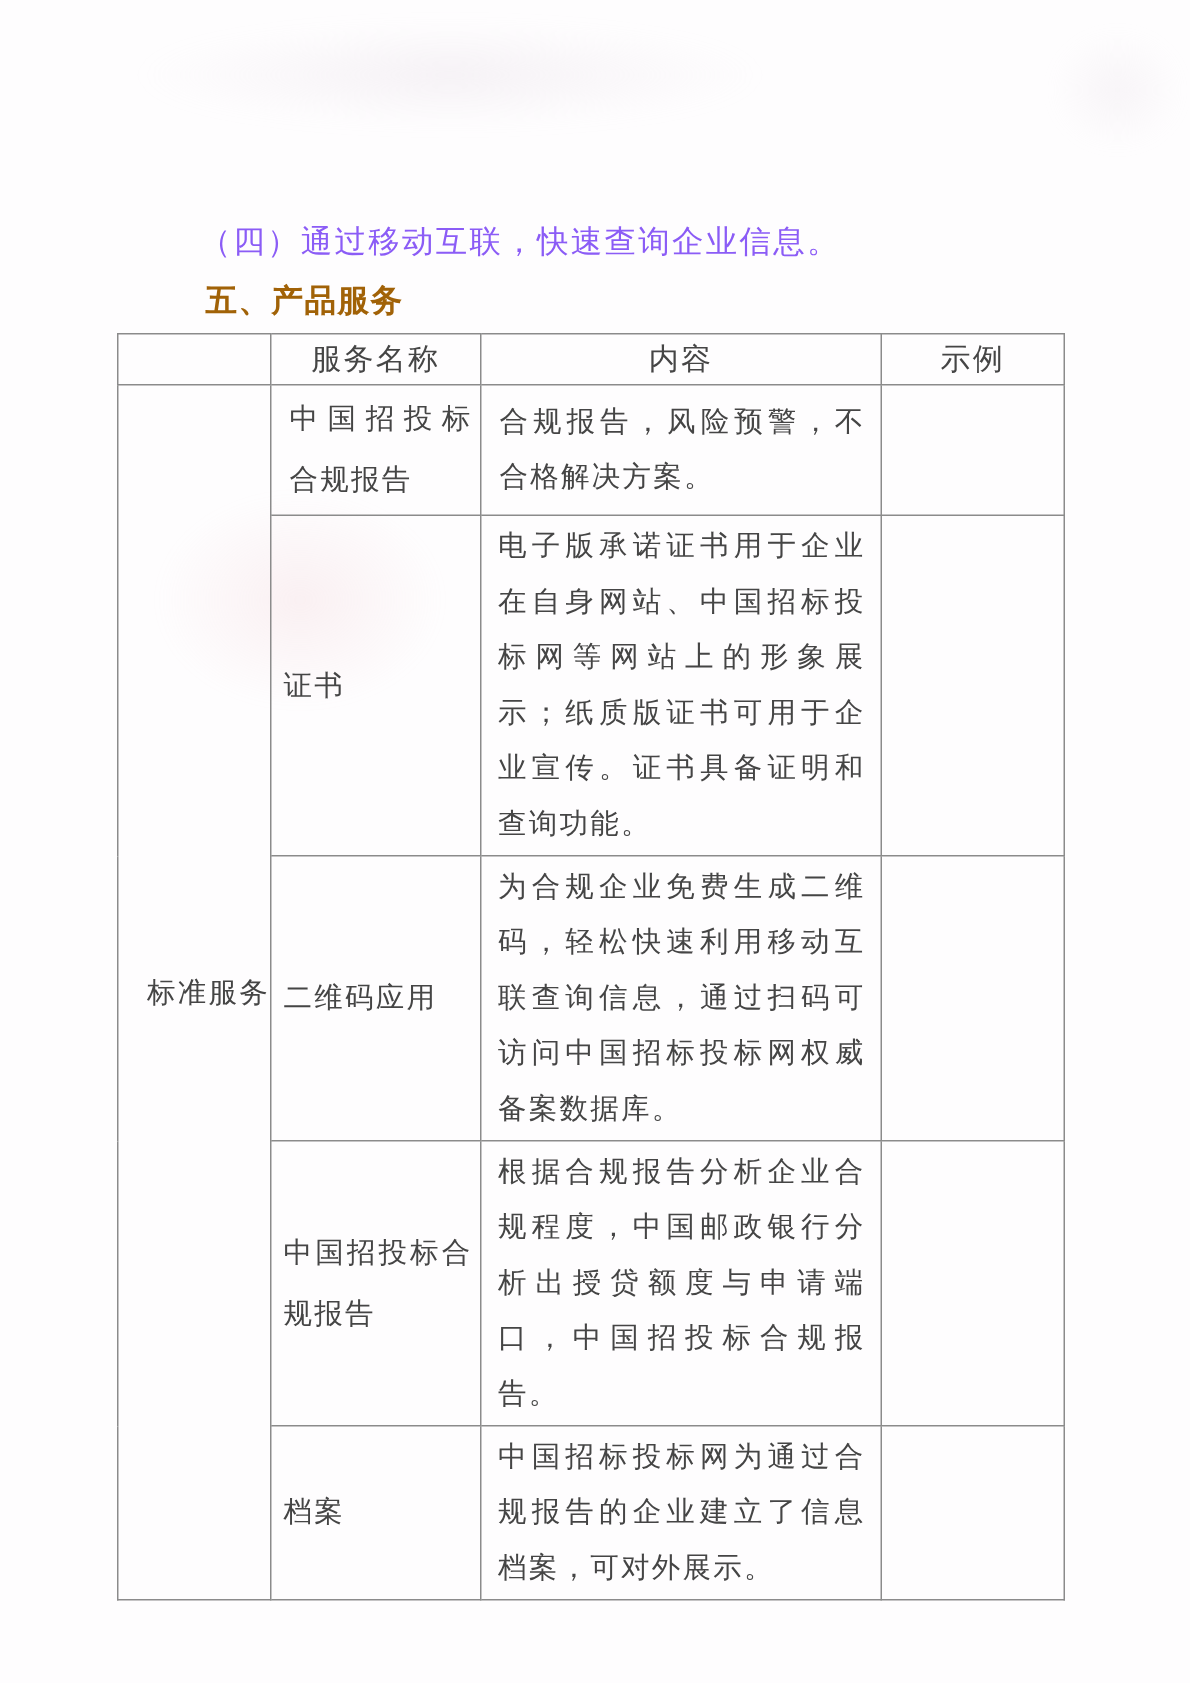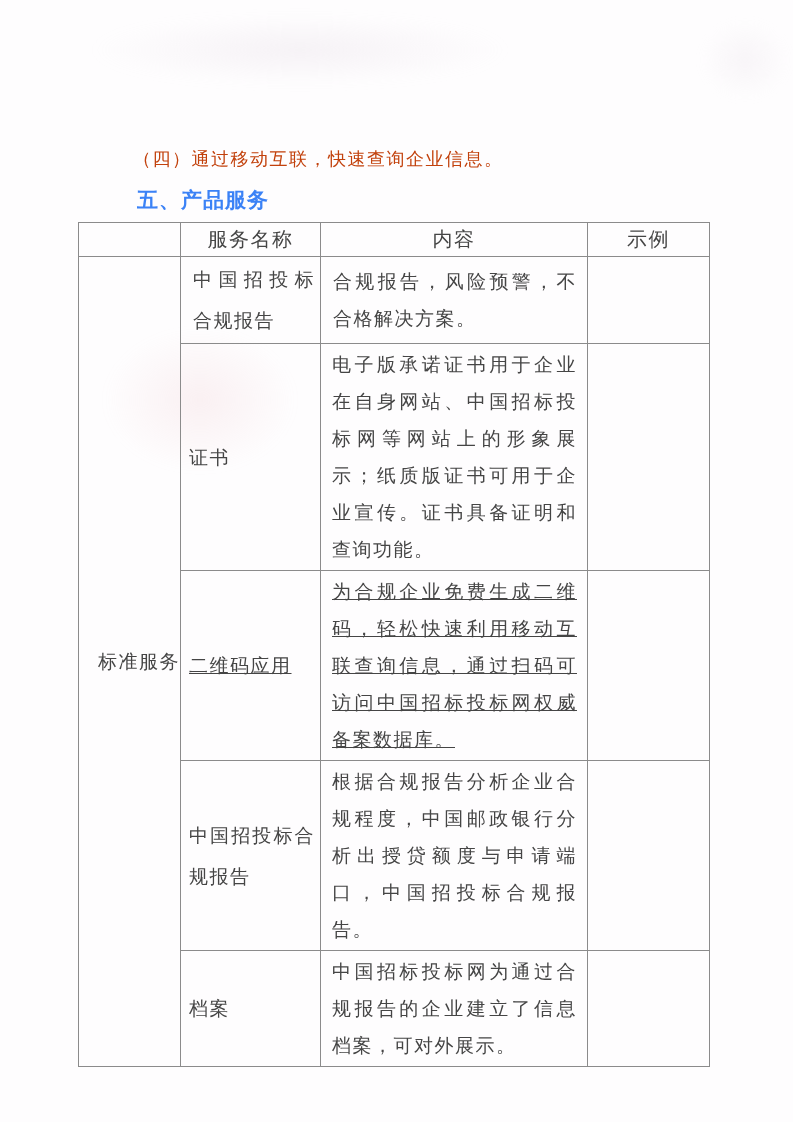--- a/index.html
+++ b/index.html
@@ -27,33 +27,33 @@
     filter:blur(4px);
   }
   .artifact-right {
     left:700px; top:20px; width:90px; height:80px;
     background:radial-gradient(ellipse at center, rgba(230,222,230,0.25), rgba(255,255,255,0) 70%);
     filter:blur(5px);
   }
   .paragraph {
     position:absolute;
     left:133px; top:147px;
-    font-size:18px;
+    font-size:21px;
     letter-spacing:1.5px;
-    color:#c2410c;
+    color:#8b5cf6;
     white-space:nowrap;
   }
   .section-heading {
     position:absolute;
     left:137px; top:186px;
     font-family:"Liberation Sans","DejaVu Sans",sans-serif;
     font-weight:bold;
     font-size:21px;
     letter-spacing:1px;
-    color:#3b82f6;
+    color:#a16207;
     white-space:nowrap;
   }
   table.doc-table {
     position:absolute;
     left:78px; top:222px;
     border-collapse:collapse;
     table-layout:fixed;
   }
   table.doc-table td {
     border:1px solid #8b8b8b;
@@ -91,21 +91,21 @@
   td.content-cell {
     vertical-align:middle;
     padding:2px 10px 2px 11px;
     line-height:37px;
     letter-spacing:1.5px;
     text-align:justify;
   }
   td.example-cell { vertical-align:middle; }
   .r1 td { height:86px;padding-left:12px; }
   .r2 td { height:182px; }
-  .r3 td { height:172px;text-decoration:underline; }
+  .r3 td { height:172px; }
   .r4 td { height:152px; }
   .r5 td { height:111px; }
 </style>
 </head>
 <body>
 
 <div class="scan-artifact artifact-top"></div>
 <div class="scan-artifact artifact-stamp"></div>
 <div class="scan-artifact artifact-right"></div>
 

